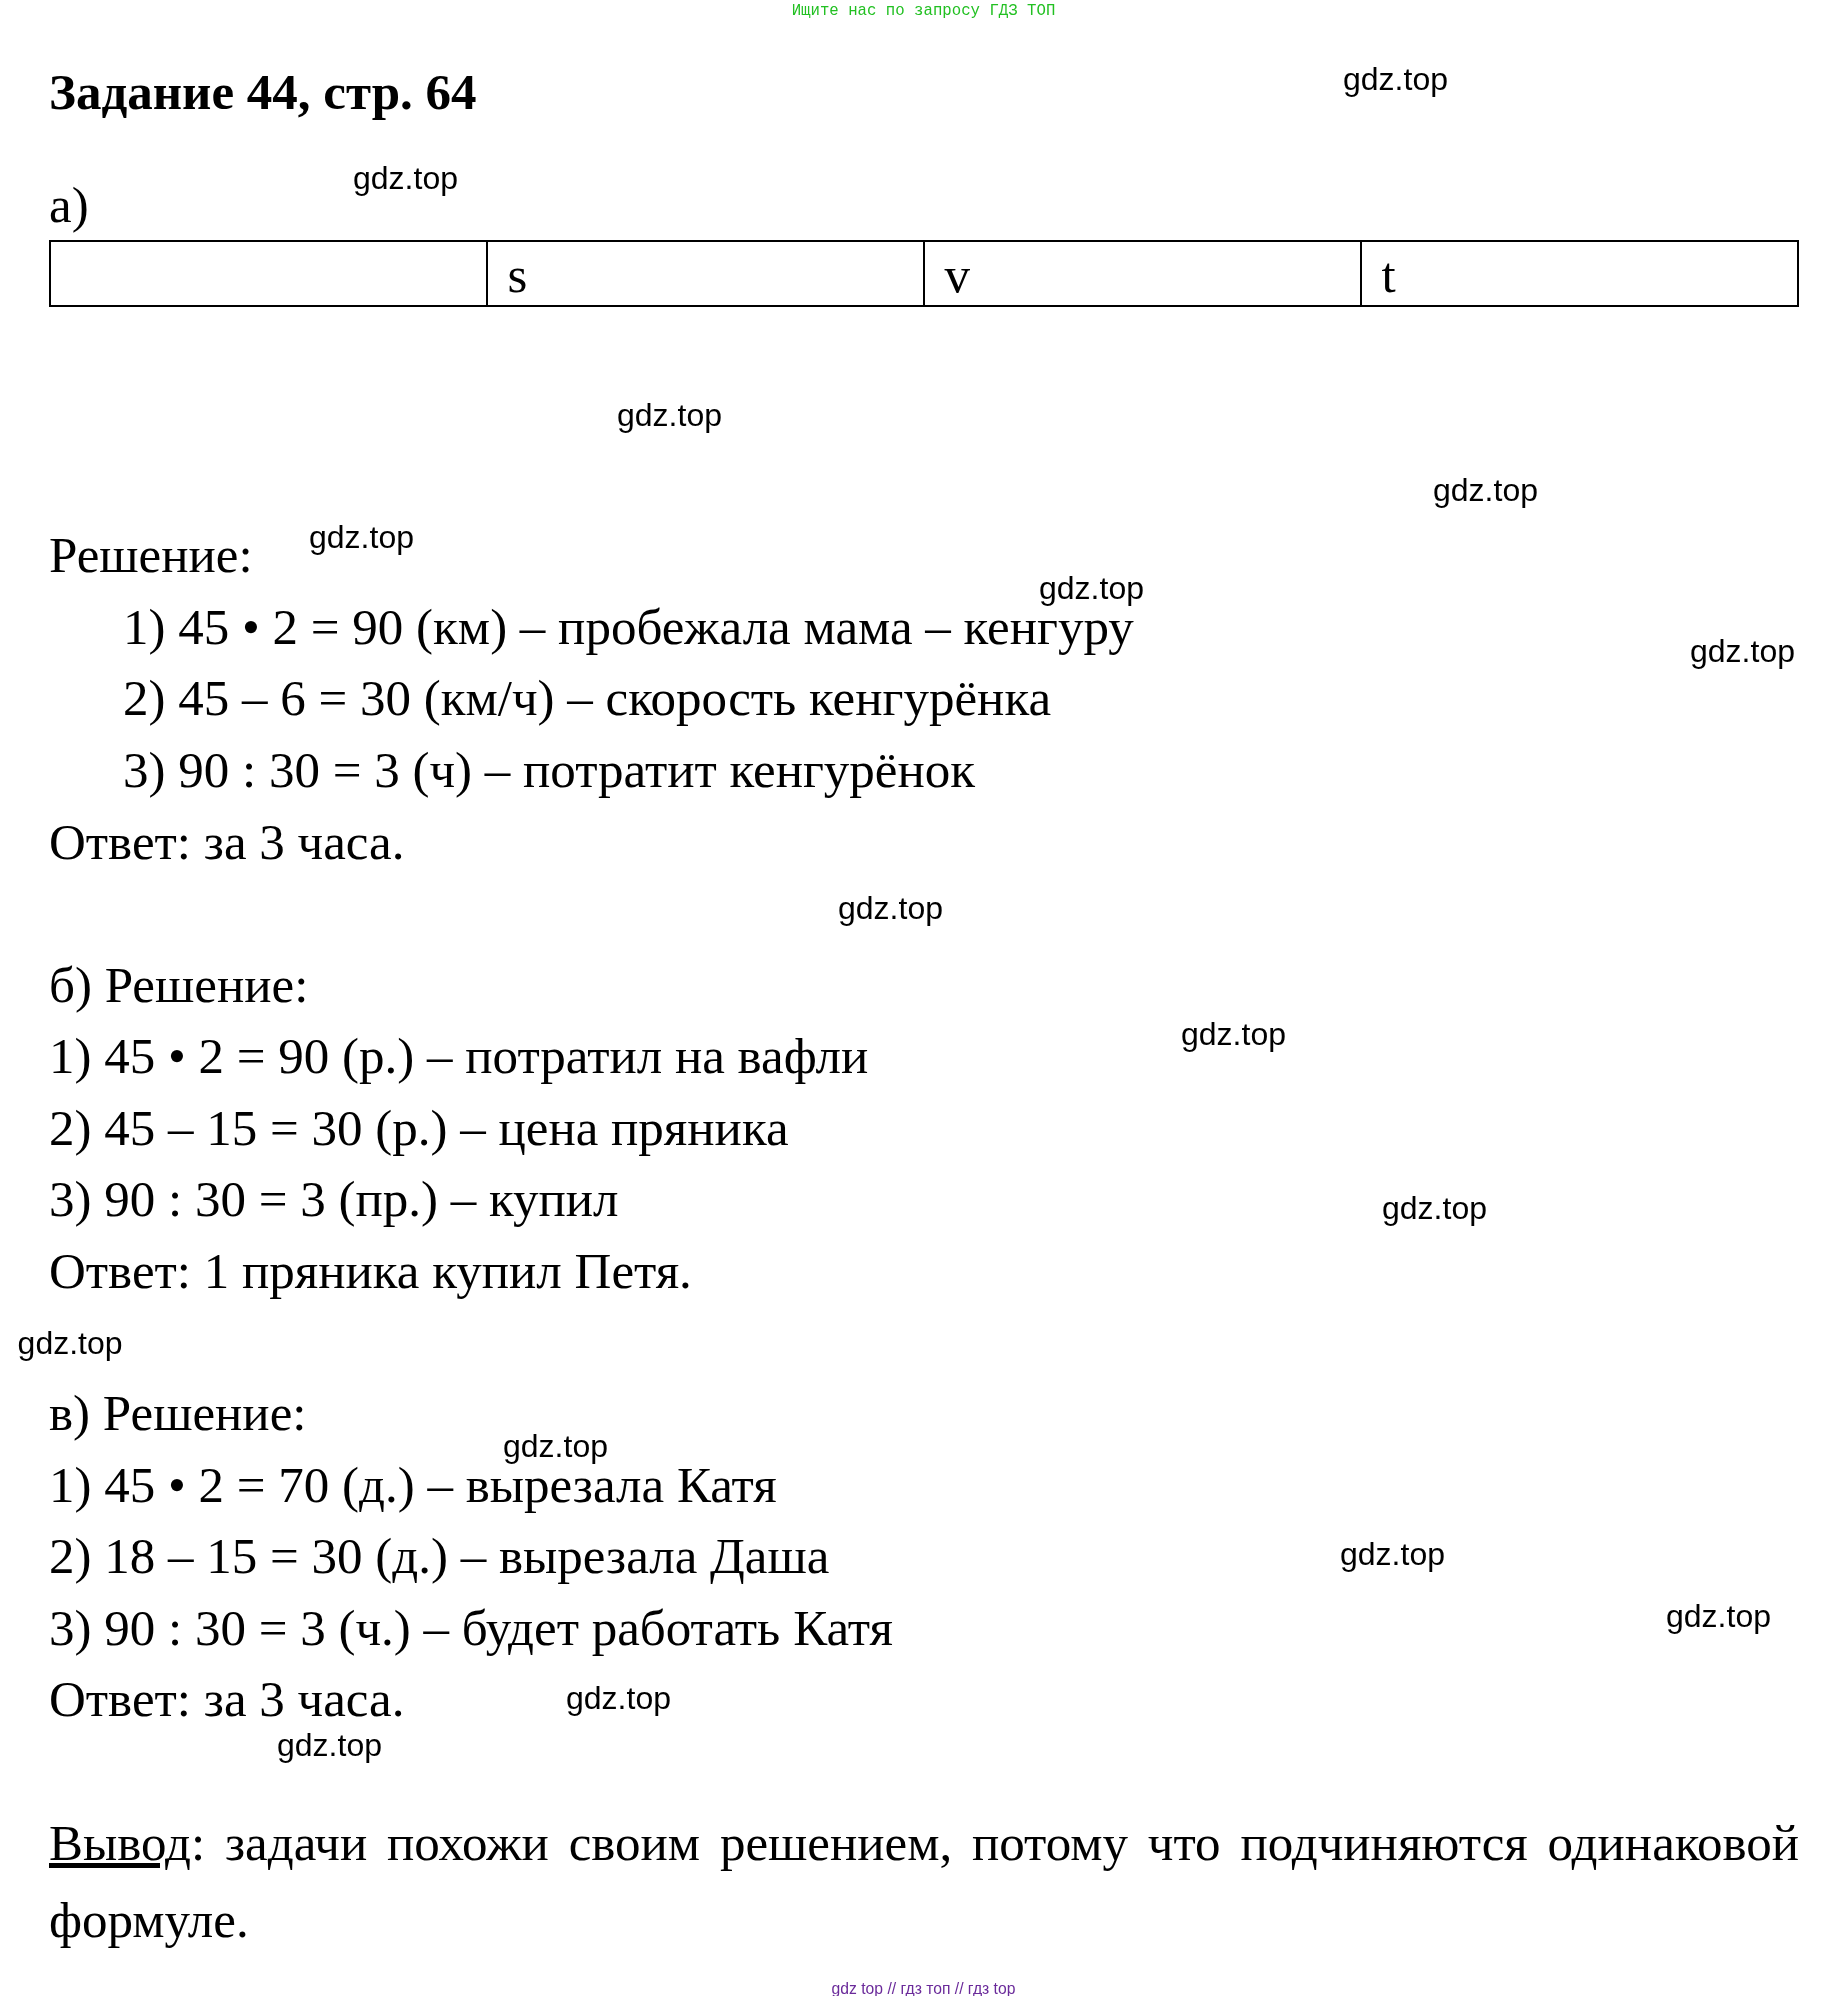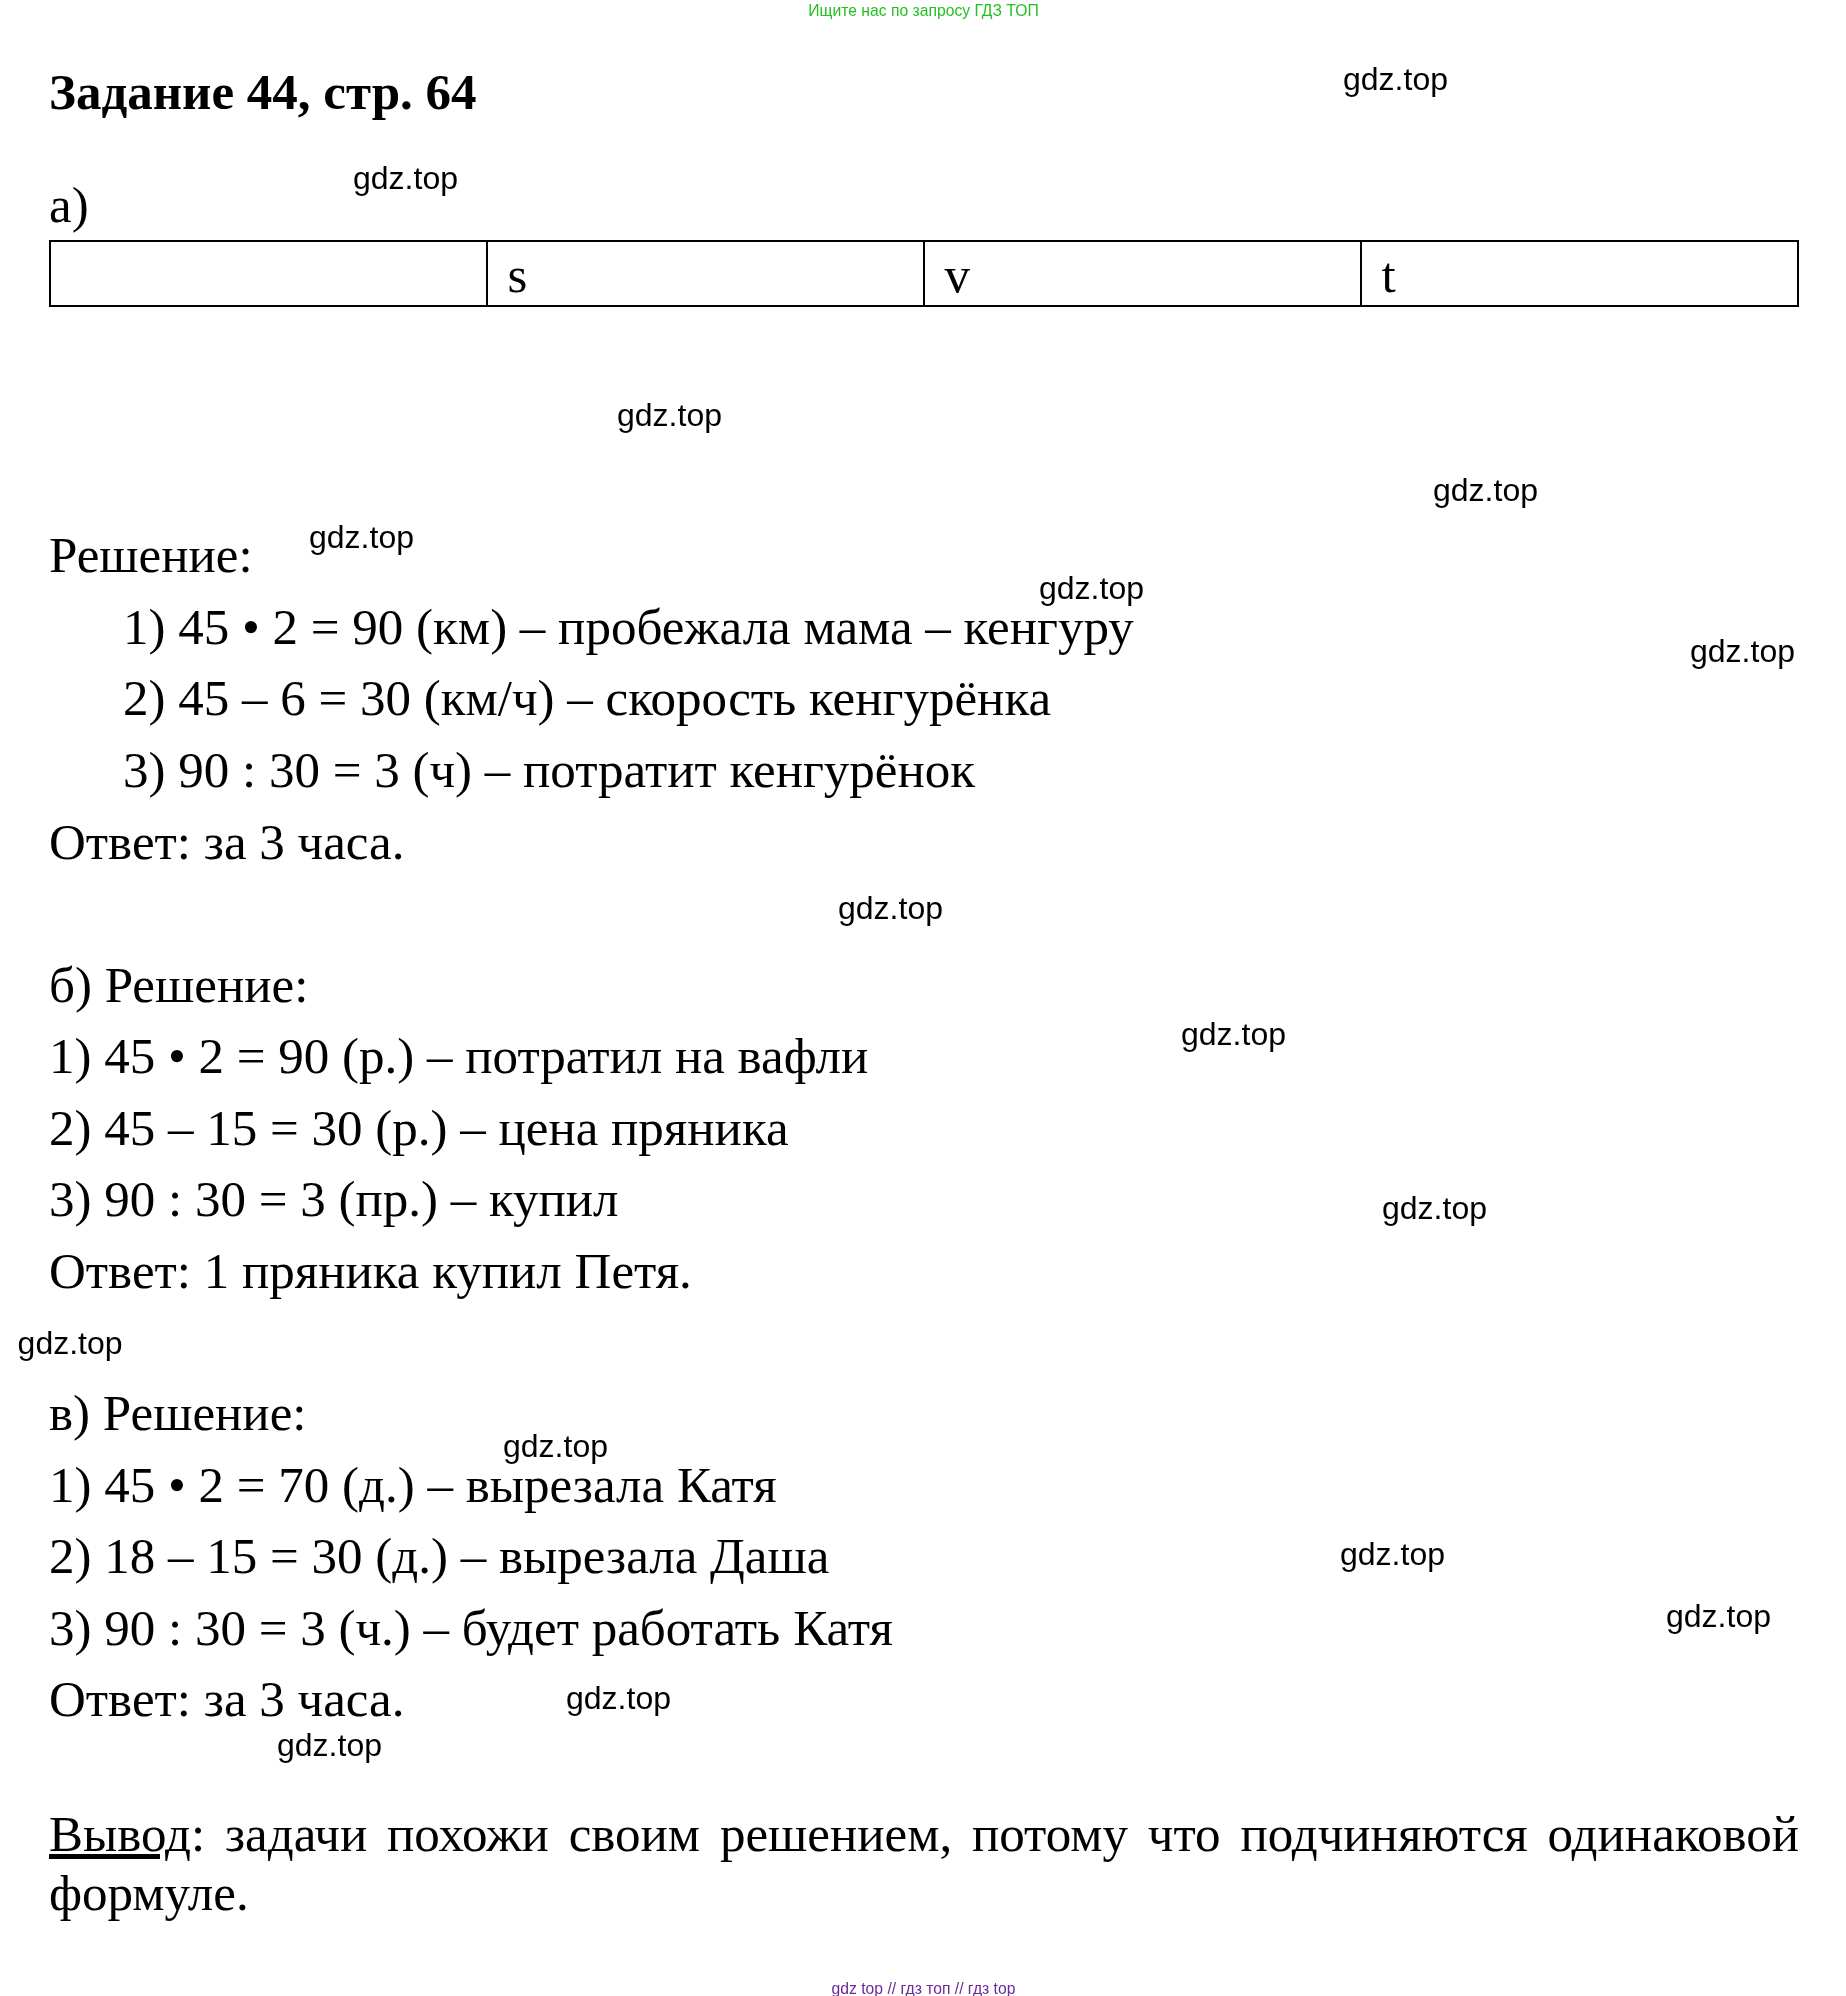--- a/index.html
+++ b/index.html
@@ -1,26 +1,26 @@
 <!DOCTYPE html>
 <html><head>
 <meta charset="utf-8">
 <style>
   html, body { margin:0; padding:0; background:#fff; }
   body { width:1847px; height:1997px; position:relative; overflow:hidden; font-family:"Liberation Serif", serif; color:#000; }
   .abs { position:absolute; white-space:nowrap; }
-  .top-banner { left:0; width:1847px; top:2px; text-align:center; font-family:Liberation Sans, sans-serif; font-size:15.7px; color:#22c022; }
+  .top-banner { left:0; width:1847px; top:2px; text-align:center; font-family:Liberation Mono, monospace; font-size:15.7px; color:#22c022; }
   .title { left:49px; top:29px; font-size:51px; font-weight:bold;margin-top:34px; }
   .wm { font-family:"Liberation Sans", sans-serif; font-size:32px; color:#000; }
   .txt { font-size:51px; line-height:59px; }
   table.grid { position:absolute; left:49px; top:240px; width:1750px; border-collapse:collapse; }
   table.grid td { border:2.9px solid #000; height:63px; padding:0 19.6px; font-size:51px; vertical-align:bottom; line-height:59px; width:25%; }
   .underline { text-decoration:underline; }
   .footer { left:0; width:1847px; top:1980px; text-align:center; font-family:"Liberation Sans", sans-serif; font-size:15.7px; color:#6a2a9a; }
-  .justify { left:49px; width:1750px; white-space:normal; text-align:justify; text-align-last:auto; font-size:51px; line-height:59px; }
+  .justify { left:49px; width:1750px; white-space:normal; text-align:justify; text-align-last:auto; font-size:51px; line-height:77px; }
 </style>
 </head>
 <body>
 
 <div class="abs top-banner">Ищите нас по запросу ГДЗ ТОП</div>
 <div class="abs title">Задание 44, стр. 64</div>
 
 <div class="abs wm" style="left:1343px;top:61px">gdz.top</div>
 <div class="abs wm" style="left:353px;top:160px">gdz.top</div>
 <div class="abs wm" style="left:617px;top:397px">gdz.top</div>

